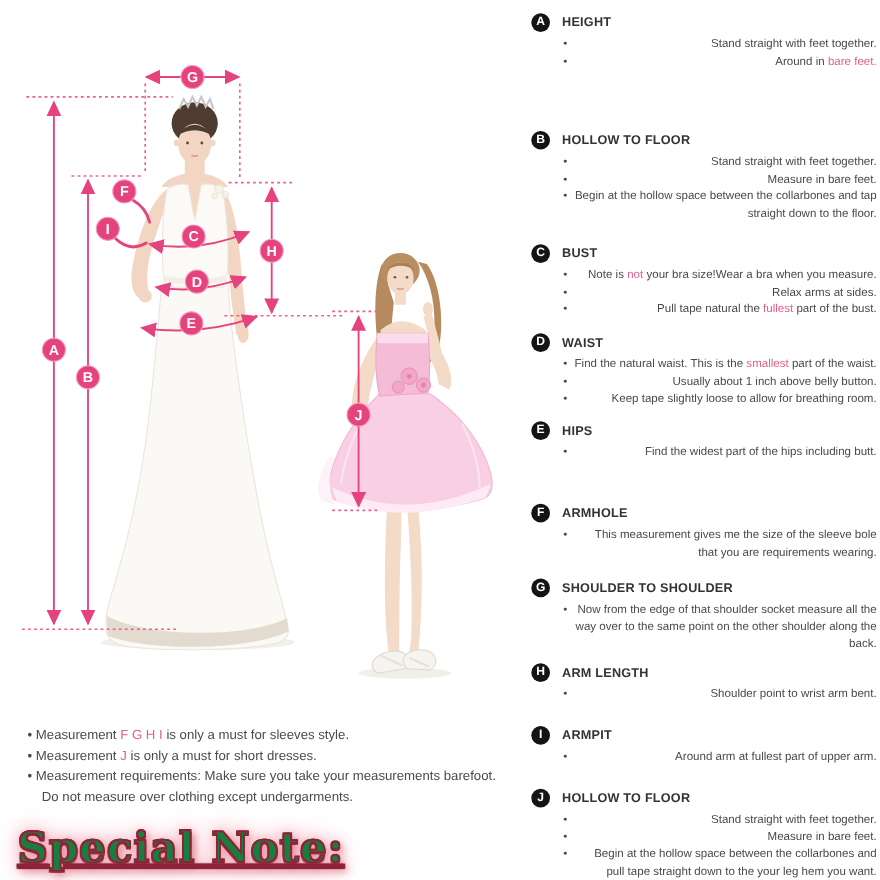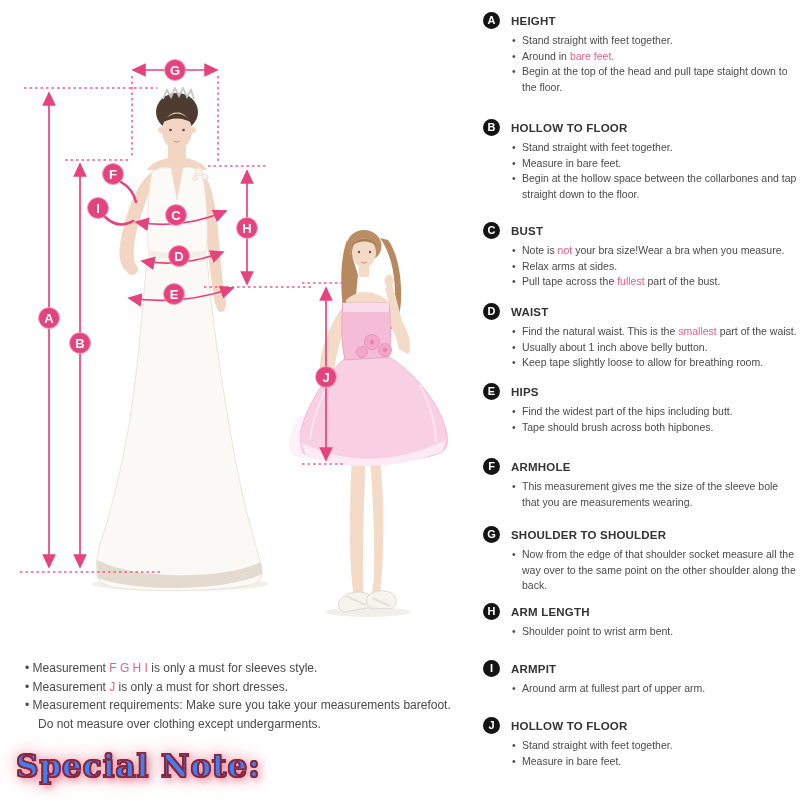--- a/index.html
+++ b/index.html
@@ -6,37 +6,37 @@
   #stage{position:relative;width:800px;height:800px;background:#fff;overflow:hidden;
          font-family:"Liberation Sans",sans-serif;}
 
   
   #list-col{position:absolute;left:483px;top:0;width:314px;height:800px;}
   .sec{position:absolute;left:0;width:100%;}
   .sec-head{display:flex;align-items:center;gap:11px;margin-bottom:4px;}
   .lbadge{width:17px;height:17px;border-radius:50%;background:#141414;color:#fff;
           font-size:11px;font-weight:bold;text-align:center;line-height:17px;flex:0 0 17px;}
   .stitle{font-size:11.5px;font-weight:bold;color:#333;letter-spacing:.2px;text-align:right;}
-  .bullets{margin-left:29px;}
+  .bullets{margin-left:29px;text-align:right;}
   .b{position:relative;padding-left:10px;font-size:10.5px;line-height:15.5px;color:#4a4a4a;}
   .b::before{content:"\2022";position:absolute;left:0;top:0;color:#4a4a4a;}
   .hl{color:#e0618e;}
 
   
   #notes{position:absolute;left:25px;top:659px;width:440px;}
   .note{font-size:12px;line-height:18.5px;color:#4a4a4a;}
   .note.has-bullet::before{content:"\2022\00a0 ";}
   .note.no-bullet{padding-left:13px;}
 
   
   #special-note{position:absolute;left:16px;top:748px;
-    font-family:"DejaVu Serif",serif;font-weight:bold;font-size:31px;letter-spacing:1px;
-    color:#3b82f6;-webkit-text-stroke:1.6px #8e2338;
+    font-family:"DejaVu Serif",serif;font-weight:bold;font-size:38px;letter-spacing:1px;
+    color:#15803d;-webkit-text-stroke:1.6px #8e2338;
     text-shadow:-1px -1px 0 #8e2338,1px -1px 0 #8e2338,-1px 1px 0 #8e2338,1px 1px 0 #8e2338,
-                0 0 12px #ef9fae,0 0 22px #ec8fa2,3px 3px 7px #d77287;}
+                0 0 12px #ef9fae,0 0 22px #ec8fa2,3px 3px 7px #d77287;text-decoration:underline;}
 
   
   #figure-svg{position:absolute;left:0;top:0;}
   .dash{stroke:#ee5c90;stroke-width:1.5;stroke-dasharray:2.5 3;fill:none;}
   .meas{stroke:#e5437d;stroke-width:1.7;fill:none;}
   .arc{stroke:#e5437d;stroke-width:2.6;fill:none;stroke-linecap:round;}
   .badge-c{fill:#e5437d;stroke:#f49ebd;stroke-width:1;}
   .badge-t{fill:#fff;font-family:"Liberation Sans",sans-serif;font-size:13px;font-weight:bold;text-anchor:middle;}
   .skin{fill:#f2d6c3;}
   .skin2{fill:#f3dbc8;}
@@ -205,21 +205,20 @@
 
   <div id="list-col">
       <div class="sec" style="top: 12px;">
         <div class="sec-head">
           <span class="lbadge">A</span>
           <span class="stitle">HEIGHT</span>
         </div>
         <div class="bullets">
           <div class="b"><span>Stand straight with feet together.</span></div>
           <div class="b"><span>Around in </span><span class="hl">bare feet.</span></div>
-          <div class="b"><span>Begin at the top of the head and pull tape staight down to the floor.</span></div>
         </div>
       </div>
       <div class="sec" style="top: 119px;">
         <div class="sec-head">
           <span class="lbadge">B</span>
           <span class="stitle">HOLLOW TO FLOOR</span>
         </div>
         <div class="bullets">
           <div class="b"><span>Stand straight with feet together.</span></div>
           <div class="b"><span>Measure in bare feet.</span></div>
@@ -227,51 +226,50 @@
         </div>
       </div>
       <div class="sec" style="top: 222px;">
         <div class="sec-head">
           <span class="lbadge">C</span>
           <span class="stitle">BUST</span>
         </div>
         <div class="bullets">
           <div class="b"><span>Note is </span><span class="hl">not</span><span> your bra size!Wear a bra when you measure.</span></div>
           <div class="b"><span>Relax arms at sides.</span></div>
-          <div class="b"><span>Pull tape across the </span><span class="hl">fullest</span><span> part of the bust.</span></div>
+          <div class="b"><span>Pull tape natural the </span><span class="hl">fullest</span><span> part of the bust.</span></div>
         </div>
       </div>
       <div class="sec" style="top: 303px;">
         <div class="sec-head">
           <span class="lbadge">D</span>
           <span class="stitle">WAIST</span>
         </div>
         <div class="bullets">
           <div class="b"><span>Find the natural waist. This is the </span><span class="hl">smallest</span><span> part of the waist.</span></div>
           <div class="b"><span>Usually about 1 inch above belly button.</span></div>
           <div class="b"><span>Keep tape slightly loose to allow for breathing room.</span></div>
         </div>
       </div>
       <div class="sec" style="top: 383px;">
         <div class="sec-head">
           <span class="lbadge">E</span>
           <span class="stitle">HIPS</span>
         </div>
         <div class="bullets">
           <div class="b"><span>Find the widest part of the hips including butt.</span></div>
-          <div class="b"><span>Tape should brush across both hipbones.</span></div>
         </div>
       </div>
       <div class="sec" style="top: 458px;">
         <div class="sec-head">
           <span class="lbadge">F</span>
           <span class="stitle">ARMHOLE</span>
         </div>
         <div class="bullets">
-          <div class="b"><span>This measurement gives me the size of the sleeve bole that you are measurements wearing.</span></div>
+          <div class="b"><span>This measurement gives me the size of the sleeve bole that you are requirements wearing.</span></div>
         </div>
       </div>
       <div class="sec" style="top: 526px;">
         <div class="sec-head">
           <span class="lbadge">G</span>
           <span class="stitle">SHOULDER TO SHOULDER</span>
         </div>
         <div class="bullets">
           <div class="b"><span>Now from the edge of that shoulder socket measure all the way over to the same point on the other shoulder along the back.</span></div>
         </div>
@@ -295,20 +293,21 @@
         </div>
       </div>
       <div class="sec" style="top: 717px;">
         <div class="sec-head">
           <span class="lbadge">J</span>
           <span class="stitle">HOLLOW TO FLOOR</span>
         </div>
         <div class="bullets">
           <div class="b"><span>Stand straight with feet together.</span></div>
           <div class="b"><span>Measure in bare feet.</span></div>
+          <div class="b"><span>Begin at the hollow space between the collarbones and pull tape straight down to the your leg hem you want.</span></div>
         </div>
       </div>
     </div>
 
   <div id="notes">
       <div class="note has-bullet"><span>Measurement </span><span class="hl">F G H I</span><span> is only a must for sleeves style.</span></div>
       <div class="note has-bullet"><span>Measurement </span><span class="hl">J</span><span> is only a must for short dresses.</span></div>
       <div class="note has-bullet"><span>Measurement requirements: Make sure you take your measurements barefoot.</span></div>
       <div class="note no-bullet"><span>Do not measure over clothing except undergarments.</span></div>
     </div>

